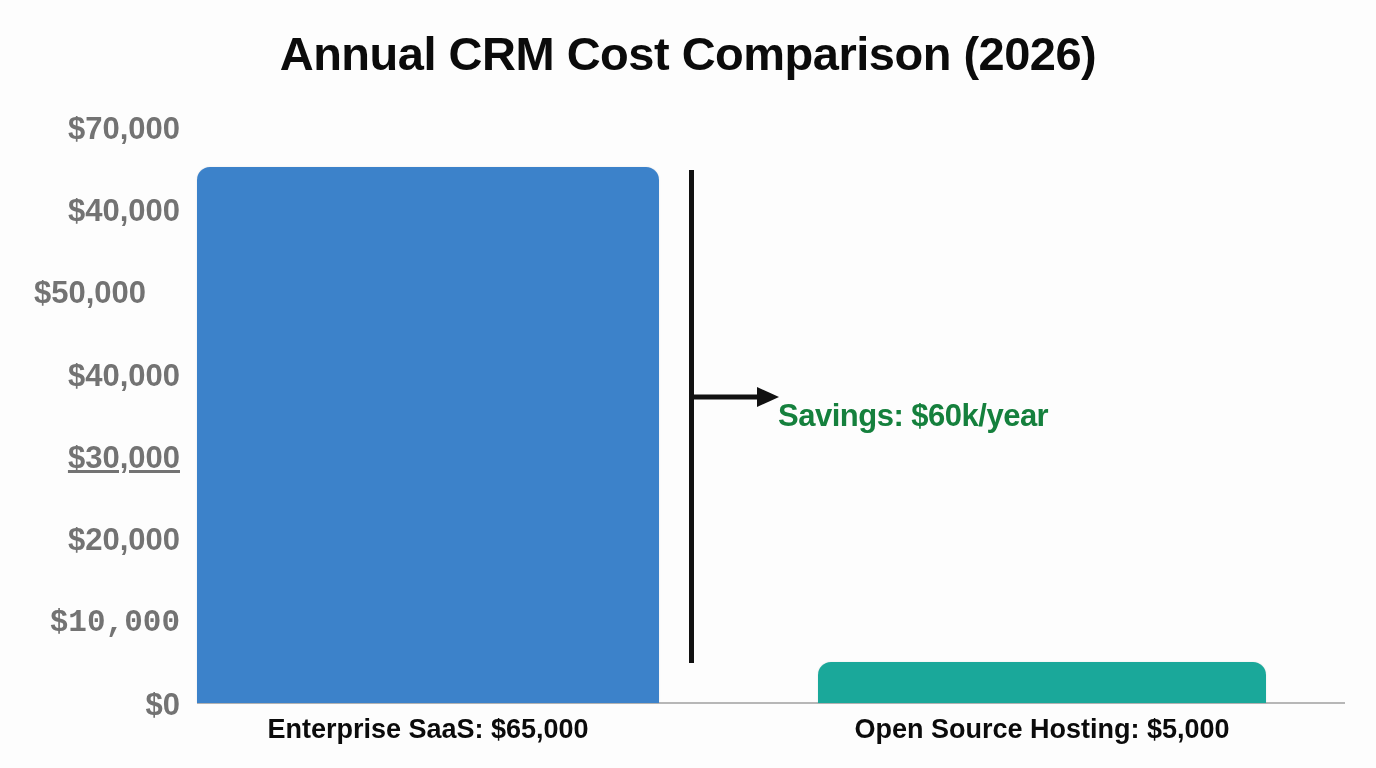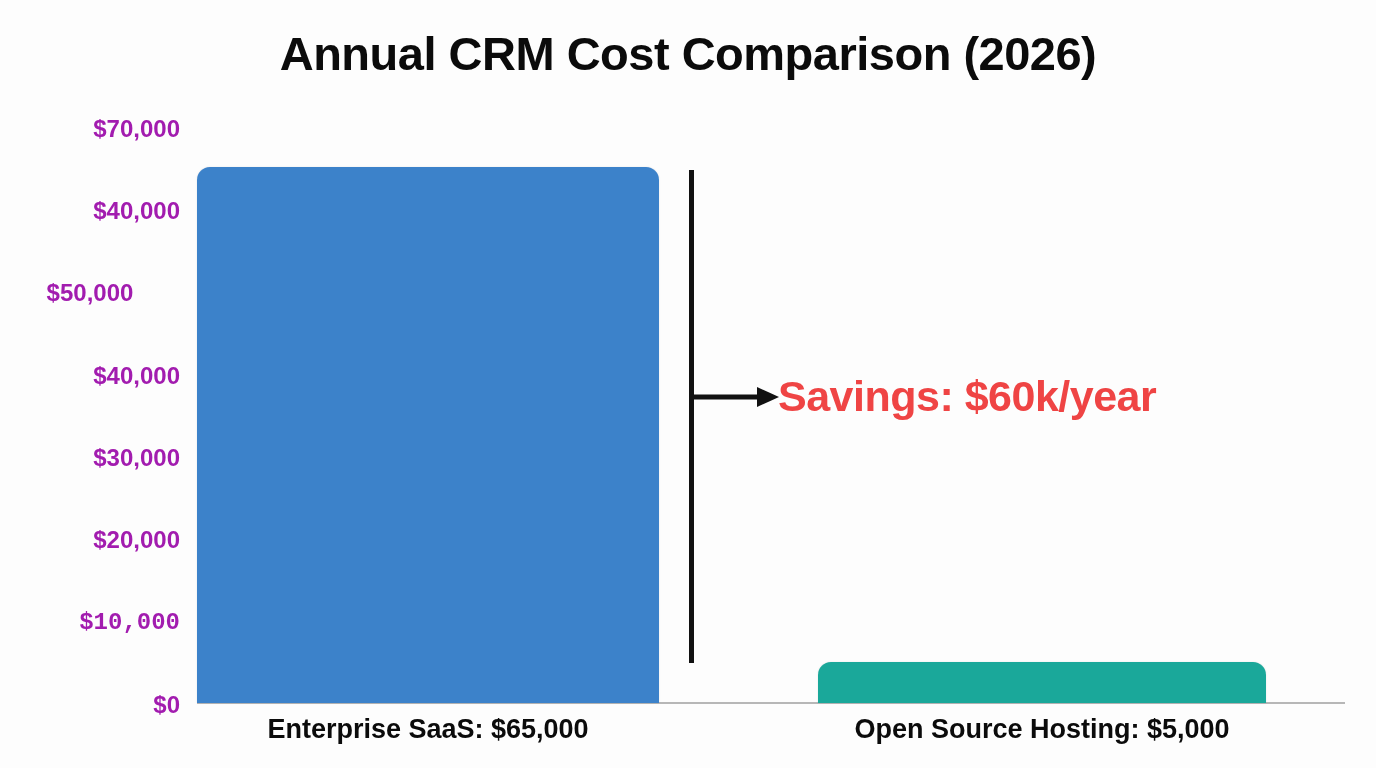--- a/index.html
+++ b/index.html
@@ -49,23 +49,23 @@
     left: 0;
     top: 0;
     width: 180px;
     height: 768px;
   }
   .y-tick-label {
     position: absolute;
     right: 0;
     width: 180px;
     text-align: right;
-    font-size: 24px;
+    font-size: 31px;
     font-weight: 700;
-    color: #a21caf;
+    color: #737373;
     transform: translateY(-50%);
     white-space: nowrap;
   }
 
   
   #axis-baseline {
     position: absolute;
     left: 197px;
     top: 702px;
     width: 1148px;
@@ -106,44 +106,44 @@
     top: 384px;
     width: 92px;
     height: 26px;
   }
   #savings-arrow svg {
     display: block;
   }
   #savings-annotation-text {
     position: absolute;
     left: 778px;
-    top: 396px;
+    top: 416px;
     transform: translateY(-50%);
-    font-size: 43px;
+    font-size: 31px;
     font-weight: 700;
     letter-spacing: -0.5px;
-    color: #ef4444;
+    color: #15803d;
     white-space: nowrap;
   }
 </style>
 </head>
 <body style="background: rgb(253, 253, 253);">
 
 <div id="chart-root">
 
   <div id="chart-title">Annual CRM Cost Comparison (2026)</div>
 
   <div id="plot-area">
 
     <div id="y-axis-labels">
       <div class="y-tick-label" style="top:129px;">$70,000</div>
       <div class="y-tick-label" style="top:211px;">$40,000</div>
       <div class="y-tick-label" style="top:293px;text-align:center;">$50,000</div>
       <div class="y-tick-label" style="top:376px;text-align:right;">$40,000</div>
-      <div class="y-tick-label" style="top:458px;">$30,000</div>
+      <div class="y-tick-label" style="top:458px;text-decoration:underline;">$30,000</div>
       <div class="y-tick-label" style="top:540px;text-align:right;">$20,000</div>
       <div class="y-tick-label" style="top:622px;font-family:Liberation Mono, monospace;">$10,000</div>
       <div class="y-tick-label" style="top:705px;">$0</div>
     </div>
 
     <div id="axis-baseline"></div>
 
     <div class="bar" id="bar-enterprise-saas" style="left: 197px; top: 167.4px; width: 462px; height: 535.6px; background: rgb(60, 130, 202);"></div>
 
     <div class="bar" id="bar-open-source-hosting" style="left: 818px; top: 661.8px; width: 448px; height: 41.2px; background: rgb(26, 168, 154);"></div>

